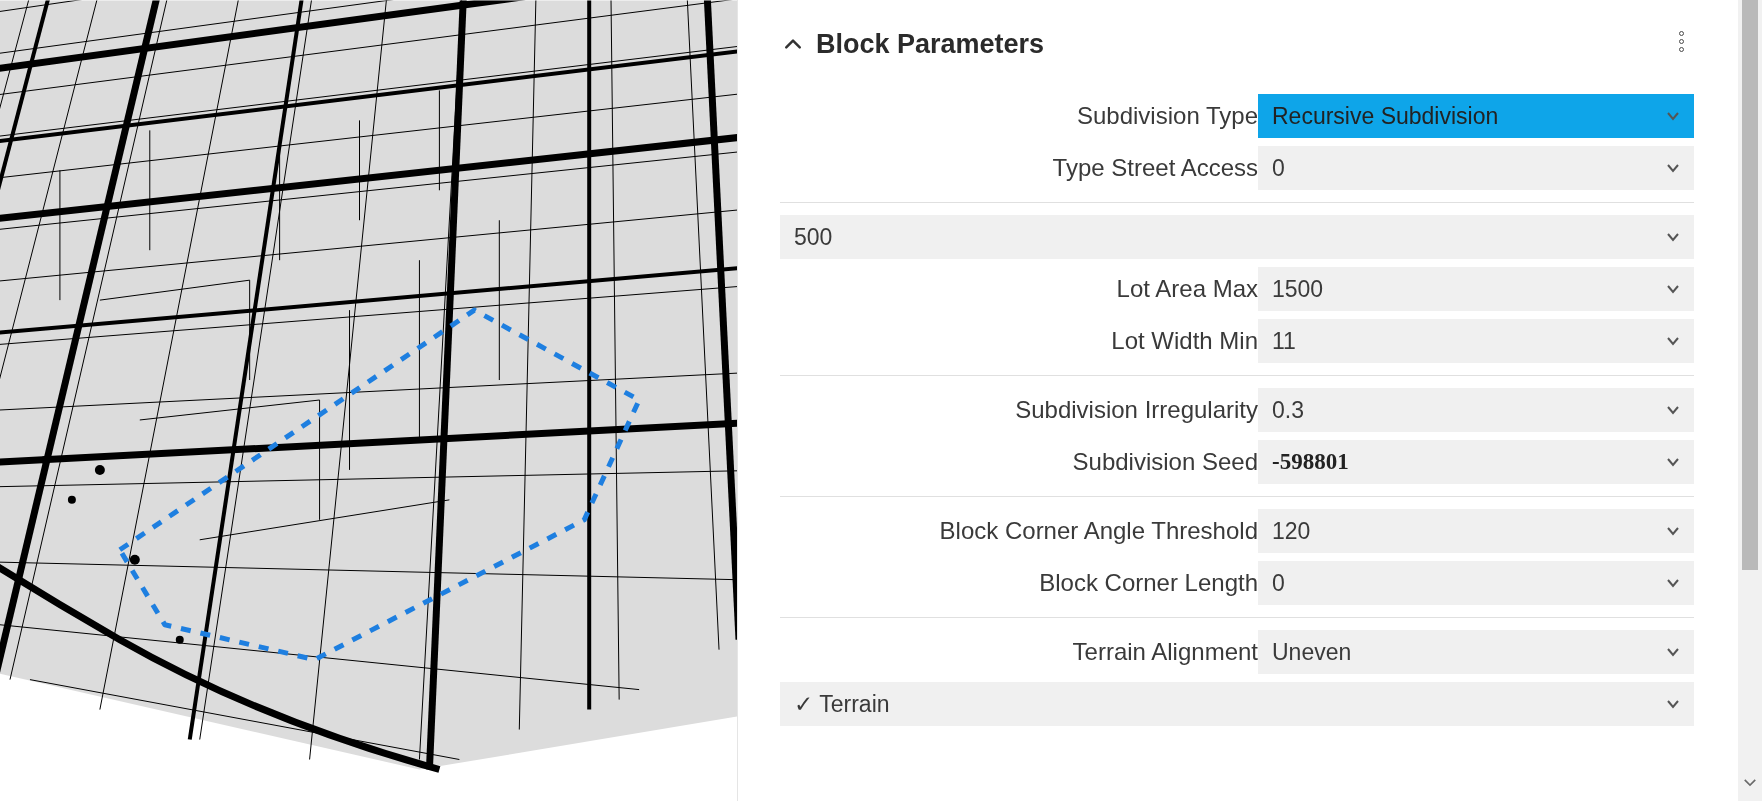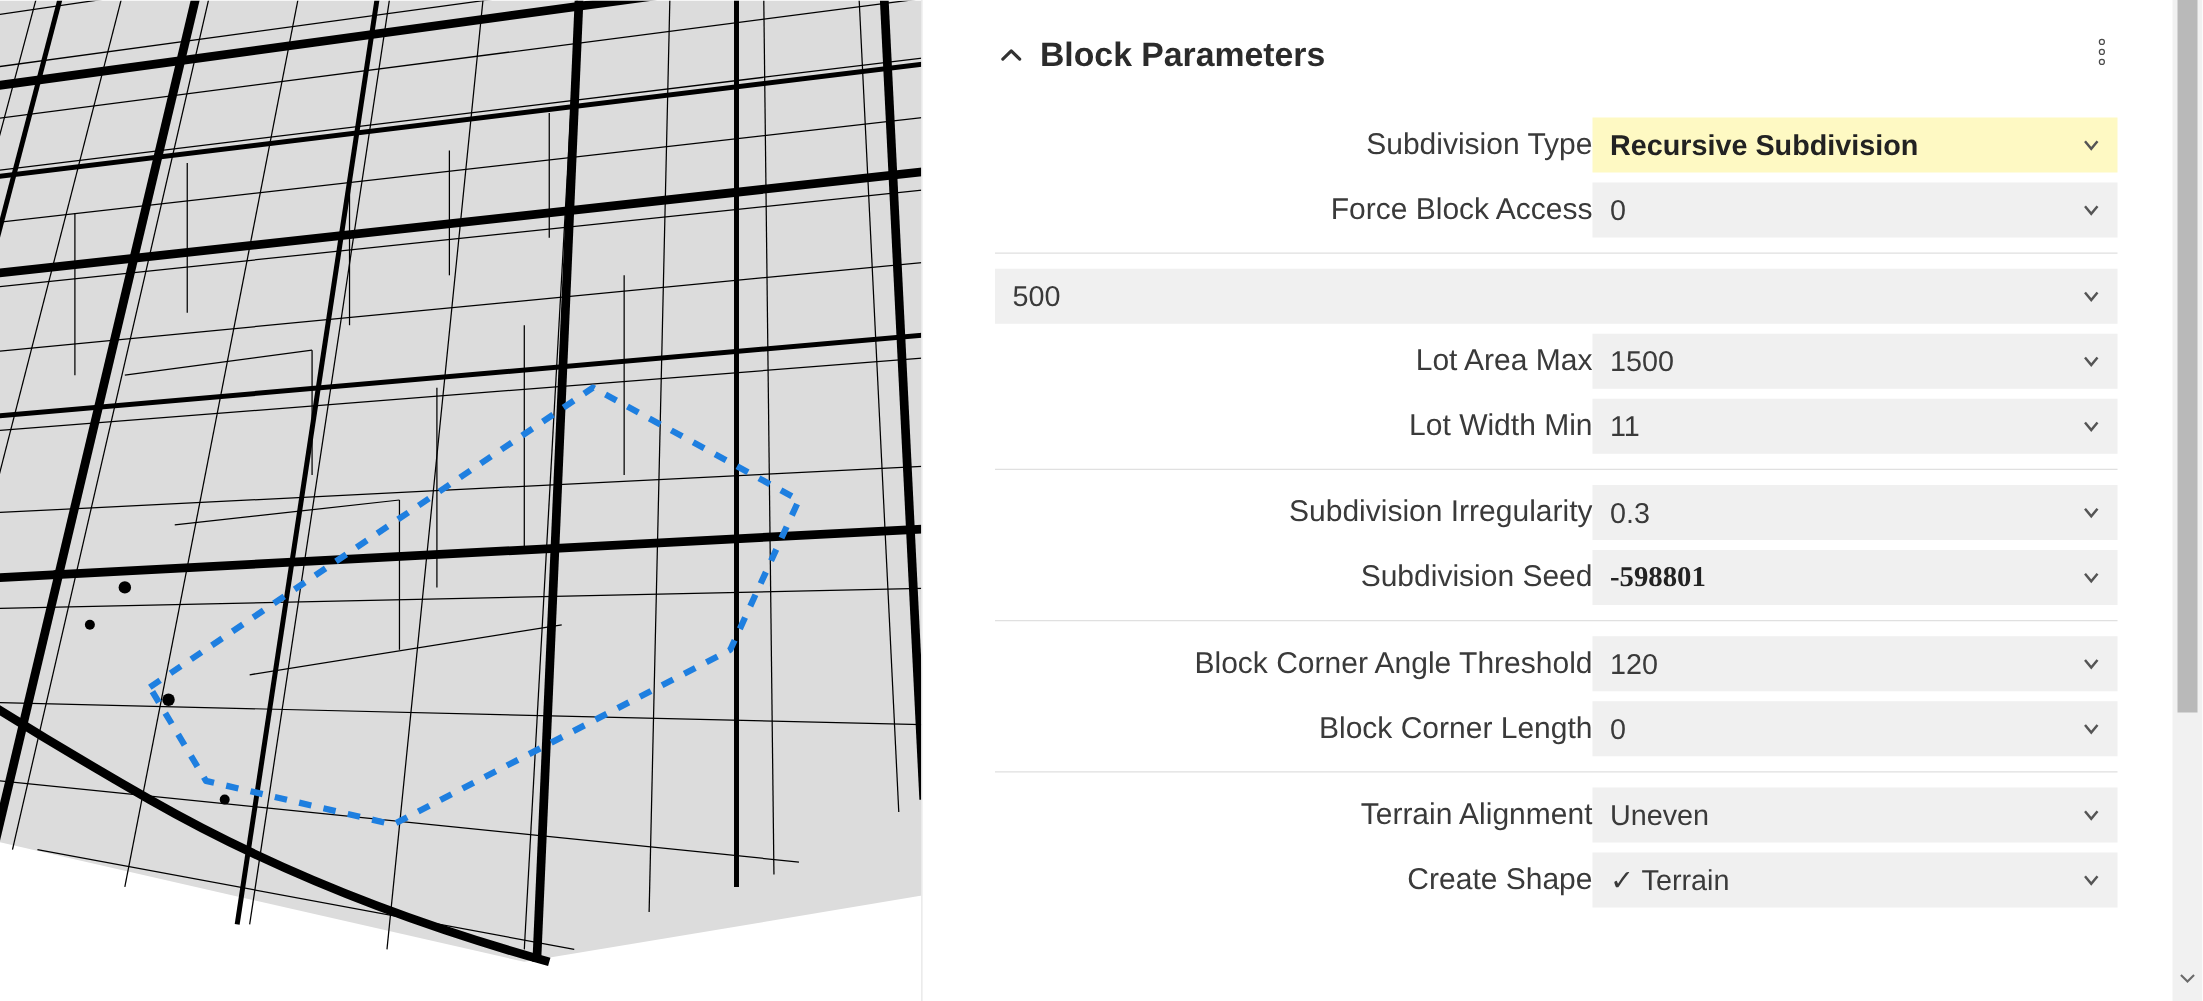--- a/index.html
+++ b/index.html
@@ -25,21 +25,20 @@
   }
   .viewport svg {
     width: 100%;
     height: 100%;
     display: block;
   }
   .panel-wrap {
     flex: 1;
     display: flex;
     height: 100%;
-    margin-left: 16px;
   }
   .panel {
     flex: 1;
     padding: 20px 0 0 42px;
     overflow: hidden;
     position: relative;
   }
   .panel-header {
     display: flex;
     align-items: center;
@@ -105,22 +104,22 @@
     height: 44px;
     background: #f0f0f0;
     display: flex;
     align-items: center;
     padding: 0 14px;
     font-size: 23px;
     color: #3a3a3a;
     position: relative;
   }
   .param-value.highlight {
-    background: #fef9c3;
-    font-weight: 700;
+    background: #0ea5e9;
+    font-weight: 400;
     color: #222;
   }
   .param-value.bold-val {
     font-weight: 700;
     color: #222;
     font-family: Liberation Serif, serif;
   }
   .chev {
     position: absolute;
     right: 12px;
@@ -273,21 +272,21 @@
               <div class="param-value highlight">
                 <span>Recursive Subdivision</span>
                 <span class="chev">
                   <svg viewBox="0 0 16 16">
                     <path d="M3 5 L8 11 L13 5"></path>
                   </svg>
                 </span>
               </div>
             </div>
             <div class="param-row">
-              <div class="param-label">Force Block Access</div>
+              <div class="param-label">Type Street Access</div>
               <div class="param-value">
                 <span>0</span>
                 <span class="chev">
                   <svg viewBox="0 0 16 16">
                     <path d="M3 5 L8 11 L13 5"></path>
                   </svg>
                 </span>
               </div>
             </div>
           </div>
@@ -379,21 +378,20 @@
               <div class="param-value">
                 <span>Uneven</span>
                 <span class="chev">
                   <svg viewBox="0 0 16 16">
                     <path d="M3 5 L8 11 L13 5"></path>
                   </svg>
                 </span>
               </div>
             </div>
             <div class="param-row">
-              <div class="param-label">Create Shape</div>
               <div class="param-value">
                 <span>✓ Terrain</span>
                 <span class="chev">
                   <svg viewBox="0 0 16 16">
                     <path d="M3 5 L8 11 L13 5"></path>
                   </svg>
                 </span>
               </div>
             </div>
           </div>

